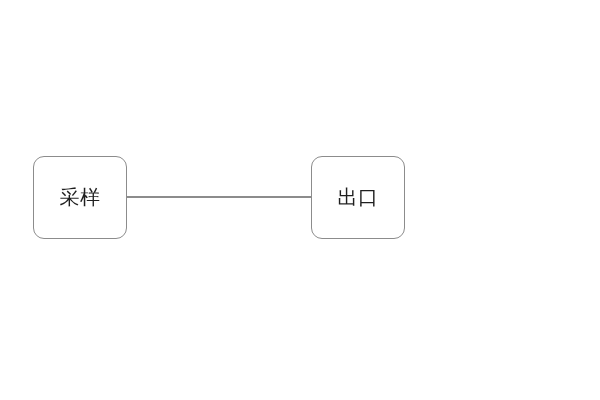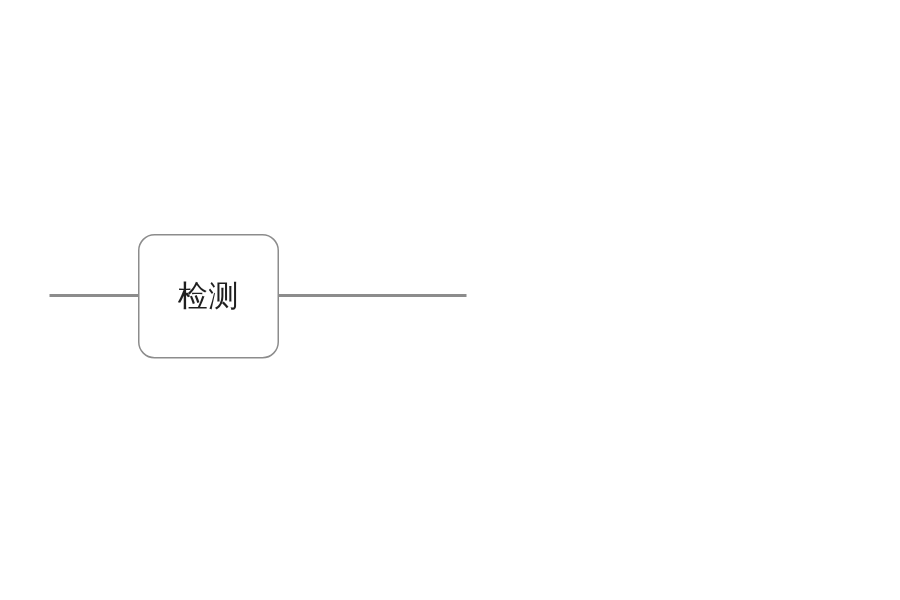--- a/index.html
+++ b/index.html
@@ -62,28 +62,31 @@
   .connector.c2 { width: 62px; }
   .connector.c3 { width: 63px; }
 </style>
 </head>
 <body>
 
 <div id="diagram-canvas">
 
   <div class="flow-row">
 
+    <div class="node">
+      <span class="node-label">采样</span>
+    </div>
 
     <div class="connector c1"></div>
 
-    <div class="node">
-      <span class="node-label">检测</span>
-    </div>
 
     <div class="connector c2"></div>
 
 
     <div class="connector c3"></div>
 
+    <div class="node">
+      <span class="node-label">出口</span>
+    </div>
 
   </div>
 
 </div>
 
 </body></html>

